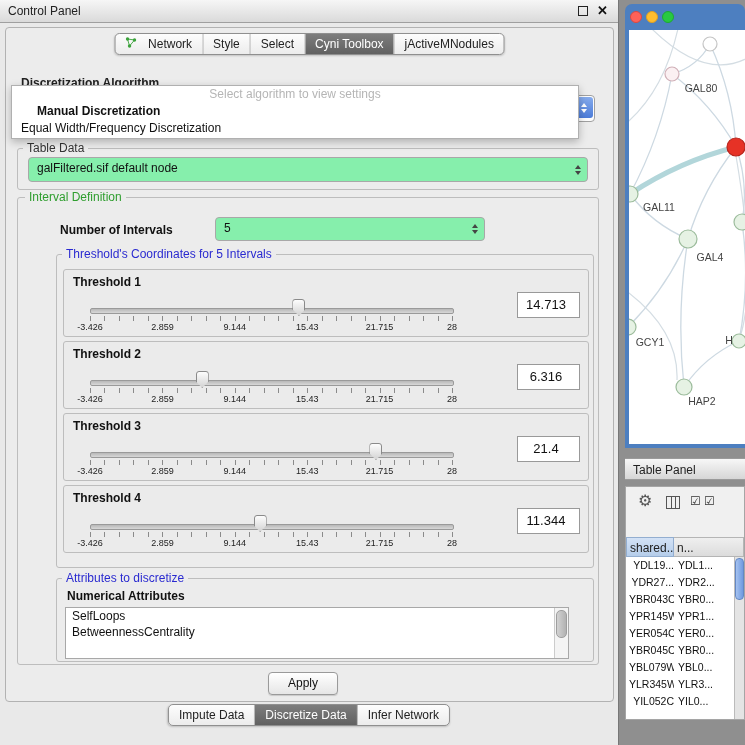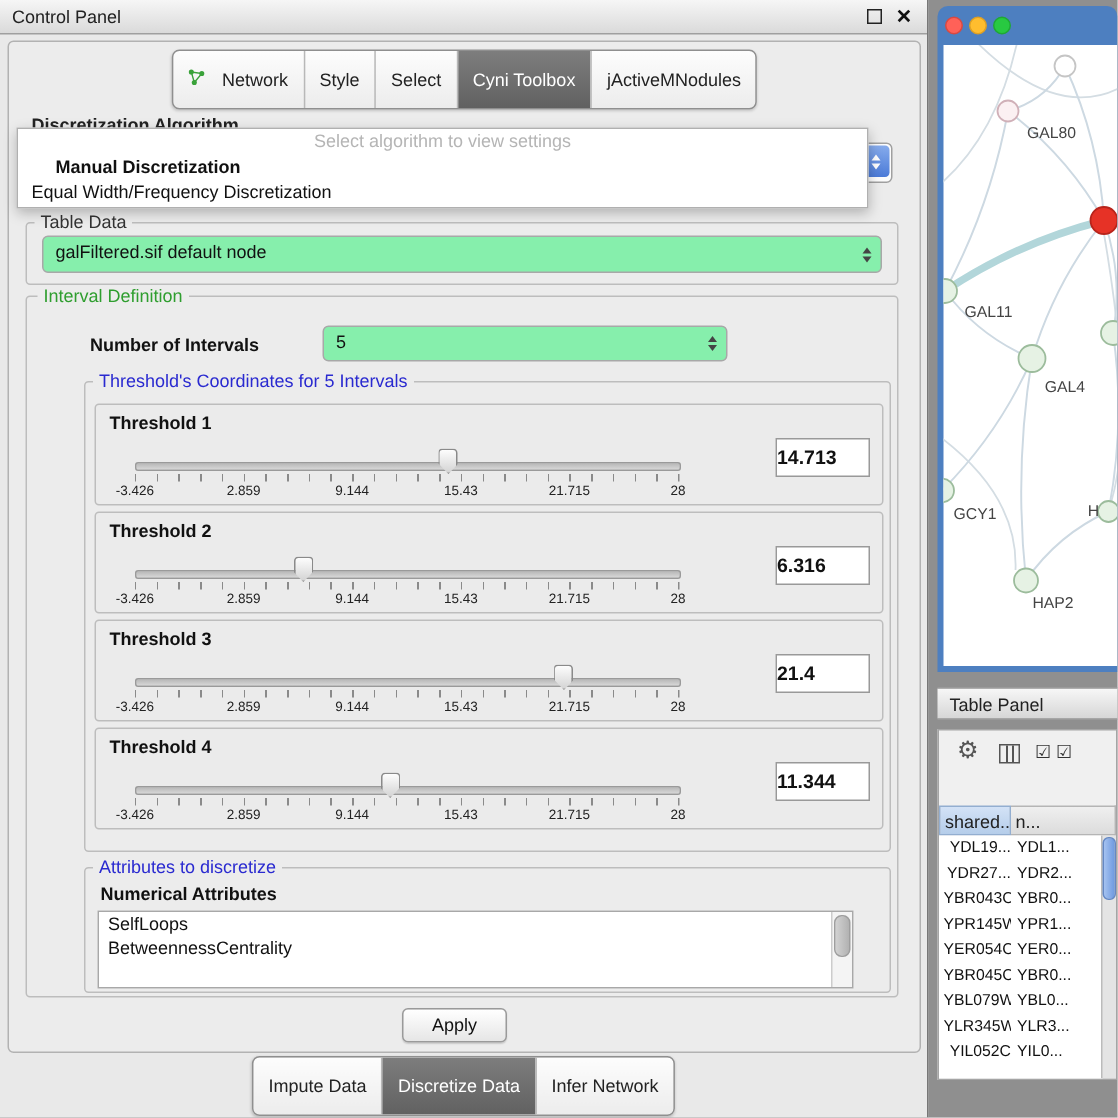--- a/index.html
+++ b/index.html
@@ -14,21 +14,21 @@
   #titlebar .title{padding-left:8px;}
   .win-square{position:absolute;right:30px;top:6px;width:8px;height:8px;border:1.5px solid #222;background:transparent;}
   .win-close{position:absolute;right:10px;top:2px;font-size:13px;font-weight:bold;color:#111;line-height:18px;}
 
   #main-panel{position:absolute;left:5px;top:27px;width:607px;height:673px;
               background:#ececec;border:1px solid #b2b2b2;border-radius:4px;}
 
   
   .segmented{display:flex;border:1px solid #8f8f8f;border-radius:5px;overflow:hidden;
              background:linear-gradient(#fdfdfd,#ececec);box-shadow:0 1px 2px rgba(0,0,0,.18);}
-  .segment{padding:12px 10px;font-size:12px;color:#222;border-right:1px solid #b8b8b8;
+  .segment{padding:3px 10px;font-size:12px;color:#222;border-right:1px solid #b8b8b8;
            display:flex;align-items:center;gap:12px;white-space:nowrap;cursor:default;}
   .segment:last-child{border-right:none;}
   .segment.selected{background:linear-gradient(#7d7d7d,#616161);color:#fff;}
   #top-tabs{position:absolute;top:5px;left:50%;transform:translateX(-50%);z-index:20;}
   #bottom-tabs{position:absolute;top:704px;left:50%;transform:translateX(-50%);z-index:20;}
 
   
   #discretization-label{position:absolute;left:15px;top:48px;font-size:12px;font-weight:bold;color:#222;z-index:2;}
   #hidden-combo{position:absolute;left:15px;top:67px;width:572px;height:25px;background:#fcfcfc;
                 border:1px solid #a0a0a0;border-radius:4px;z-index:5;}
@@ -56,21 +56,21 @@
   .arrows{position:absolute;right:6px;top:50%;transform:translateY(-50%);display:flex;flex-direction:column;gap:2px;}
   .tri-up{width:0;height:0;border-left:3.5px solid transparent;border-right:3.5px solid transparent;border-bottom:4px solid #444;}
   .tri-down{width:0;height:0;border-left:3.5px solid transparent;border-right:3.5px solid transparent;border-top:4px solid #444;}
 
   .bold-label{font-size:12px;font-weight:bold;color:#111;position:absolute;}
 
   
   .slider-box{position:absolute;left:6px;width:524px;height:66px;border:1px solid #bdbdbd;border-radius:3px;background:#ebebeb;}
   .sb-label{position:absolute;left:9px;top:5px;font-size:12px;font-weight:bold;color:#111;}
   .value-field{position:absolute;right:8px;top:22px;width:56px;height:24px;background:#fff;border:1px solid #999;
-               font-size:13px;color:#111;text-align:left;line-height:24px;padding-right:5px;font-weight:bold;}
+               font-size:13px;color:#111;text-align:center;line-height:24px;padding-right:5px;}
   .track{position:absolute;left:26px;top:38px;width:362px;height:4px;background:linear-gradient(#b8b8b8,#d8d8d8);
          border:1px solid #9a9a9a;border-radius:2px;}
   .ruler{position:absolute;left:26px;top:46px;width:363px;height:5px;
          background:repeating-linear-gradient(90deg,#8a8a8a 0 1px,transparent 1px 14.48px);}
   .thumb{position:absolute;top:29px;width:13px;height:17px;background:linear-gradient(#fdfdfd,#d4d4d4);
          border:1px solid #8a8a8a;box-sizing:border-box;border-radius:3px 3px 0 0;
          clip-path:polygon(0 0,100% 0,100% 60%,50% 100%,0 60%);}
   .tick-label{position:absolute;top:52px;font-size:9px;color:#222;transform:translateX(-50%);white-space:nowrap;}
 
   

